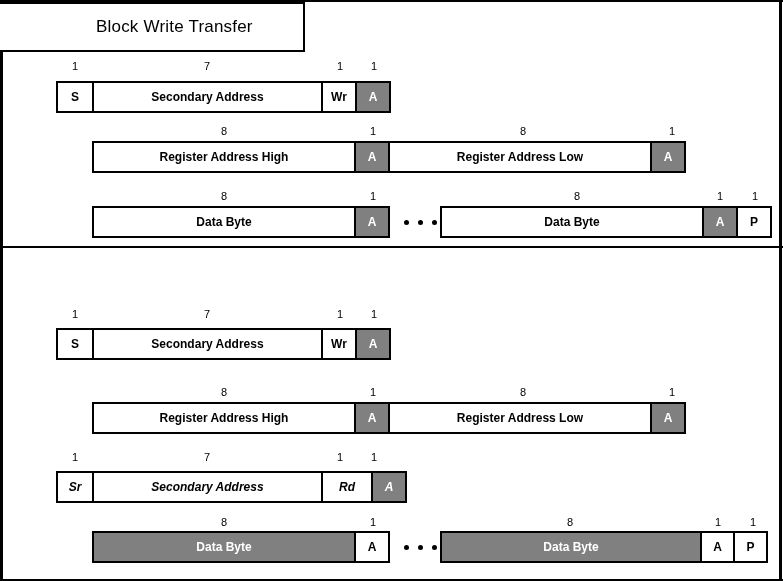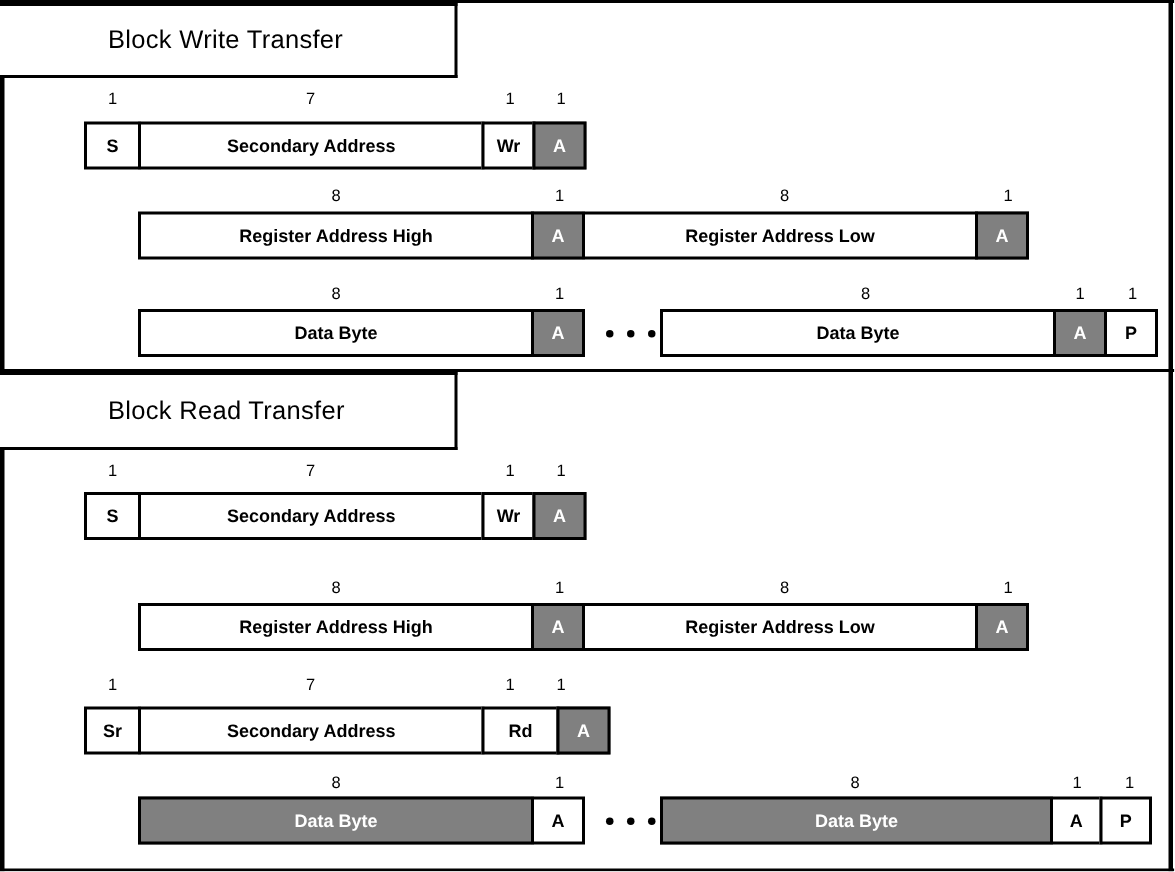--- a/index.html
+++ b/index.html
@@ -35,21 +35,21 @@
     border: 2px solid #000000;
     border-left: 0;
     background: #ffffff;
     display: flex;
     align-items: center;
   }
   .title-text {
     font-size: 17px;
     font-weight: 400;
     color: #000000;
-    padding-left: 72px;
+    padding-left: 96px;
     letter-spacing: 0.2px;
     white-space: nowrap;
   }
 
   
   .frame-row {
     position: absolute;
     height: 32px;
     box-sizing: border-box;
     display: flex;
@@ -160,23 +160,20 @@
     <span></span>
     <span></span>
   </div>
 
   <div class="frame-row" style="left:440px; top:206px;">
     <div class="cell" style="width:264px;">Data Byte</div>
     <div class="cell gray" style="width:36px;">A</div>
     <div class="cell" style="width:36px;">P</div>
   </div>
 
-  <div class="title-box" style="left:0px; top:248px; width:305px; height:52px;">
-    <div class="title-text">Block Read Transfer</div>
-  </div>
 
   <div class="bitlabel" style="left:75px; top:308px;">1</div>
   <div class="bitlabel" style="left:207px; top:308px;">7</div>
   <div class="bitlabel" style="left:340px; top:308px;">1</div>
   <div class="bitlabel" style="left:374px; top:308px;">1</div>
 
   <div class="frame-row" style="left:56px; top:328px;">
     <div class="cell" style="width:38px;">S</div>
     <div class="cell" style="width:231px;">Secondary Address</div>
     <div class="cell" style="width:36px;">Wr</div>
@@ -193,21 +190,21 @@
     <div class="cell gray" style="width:36px;">A</div>
     <div class="cell" style="width:264px;">Register Address Low</div>
     <div class="cell gray" style="width:36px;">A</div>
   </div>
 
   <div class="bitlabel" style="left:75px; top:451px;">1</div>
   <div class="bitlabel" style="left:207px; top:451px;">7</div>
   <div class="bitlabel" style="left:340px; top:451px;">1</div>
   <div class="bitlabel" style="left:374px; top:451px;">1</div>
 
-  <div class="frame-row" style="left:56px; top:471px;">
+  <div class="frame-row" style="left:56px; top:471px;font-style:italic;">
     <div class="cell" style="width:38px;">Sr</div>
     <div class="cell" style="width:231px;">Secondary Address</div>
     <div class="cell" style="width:52px;">Rd</div>
     <div class="cell gray" style="width:36px;">A</div>
   </div>
 
   <div class="bitlabel" style="left:224px; top:516px;">8</div>
   <div class="bitlabel" style="left:373px; top:516px;">1</div>
   <div class="bitlabel" style="left:570px; top:516px;">8</div>
   <div class="bitlabel" style="left:718px; top:516px;">1</div>

